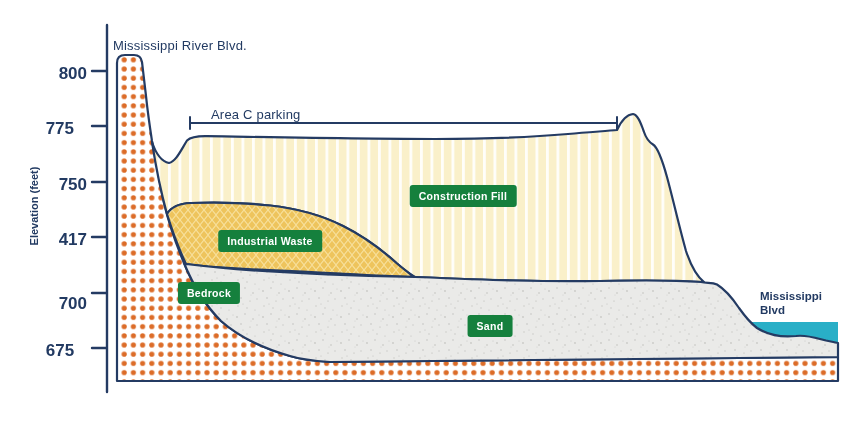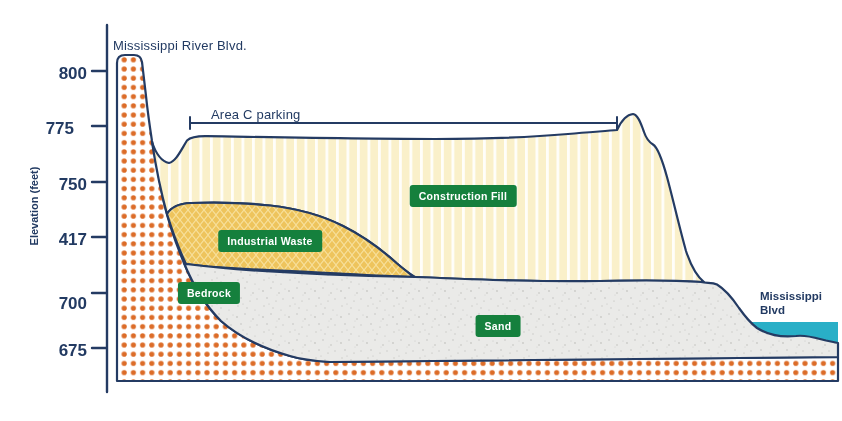--- a/index.html
+++ b/index.html
@@ -129,26 +129,26 @@
       <line x1="617" y1="117" x2="617" y2="129"></line>
     </g>
   </svg>
 
   <div class="axis-title">Elevation (feet)</div>
   <div class="tick-label" style="left:33px;top:64px;">800</div>
   <div class="tick-label" style="left:20px;top:119px;">775</div>
   <div class="tick-label" style="left:33px;top:175px;">750</div>
   <div class="tick-label" style="left:33px;top:230px;">417</div>
   <div class="tick-label" style="left:33px;top:294px;">700</div>
-  <div class="tick-label" style="left:33px;top:341px;">675</div>
+  <div class="tick-label" style="left:33px;top:341px;text-align:center;">675</div>
 
   <div class="txt" style="left:113px;top:38px;">Mississippi River Blvd.</div>
   <div class="txt" style="left:211px;top:107px;">Area C parking</div>
   <div class="river-label">
     <div>Mississippi</div>
     <div>Blvd</div>
   </div>
 
   <div class="region-label" style="left:463px;top:196px;">Construction Fill</div>
   <div class="region-label" style="left:270px;top:241px;">Industrial Waste</div>
   <div class="region-label" style="left:165px;top:293px;margin-left:44px;">Bedrock</div>
-  <div class="region-label" style="left:490px;top:326px;margin-left:8px;">Sand</div>
+  <div class="region-label" style="left:490px;top:326px;">Sand</div>
 </div>
 
 </body></html>

